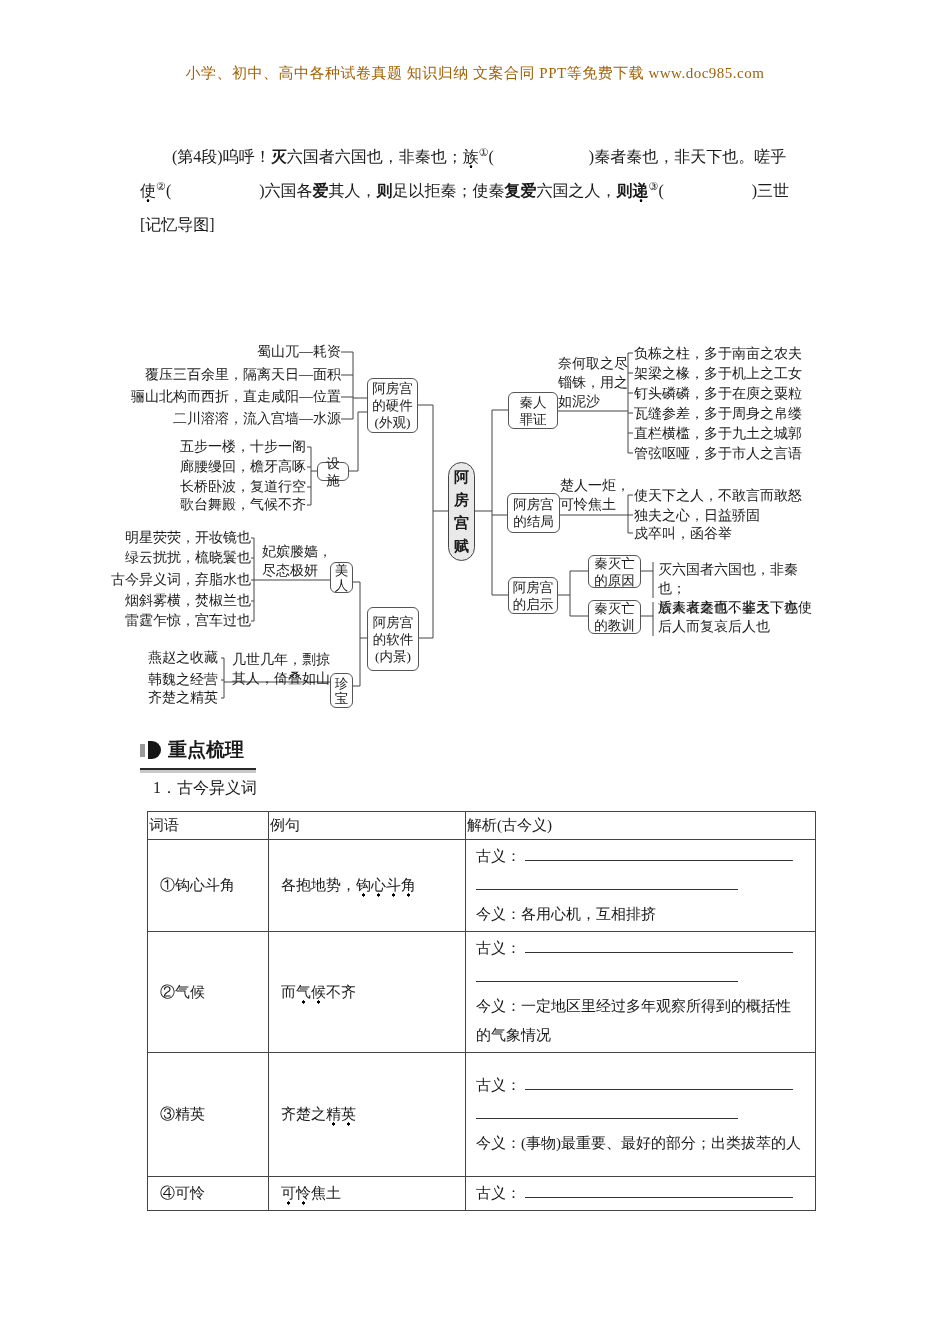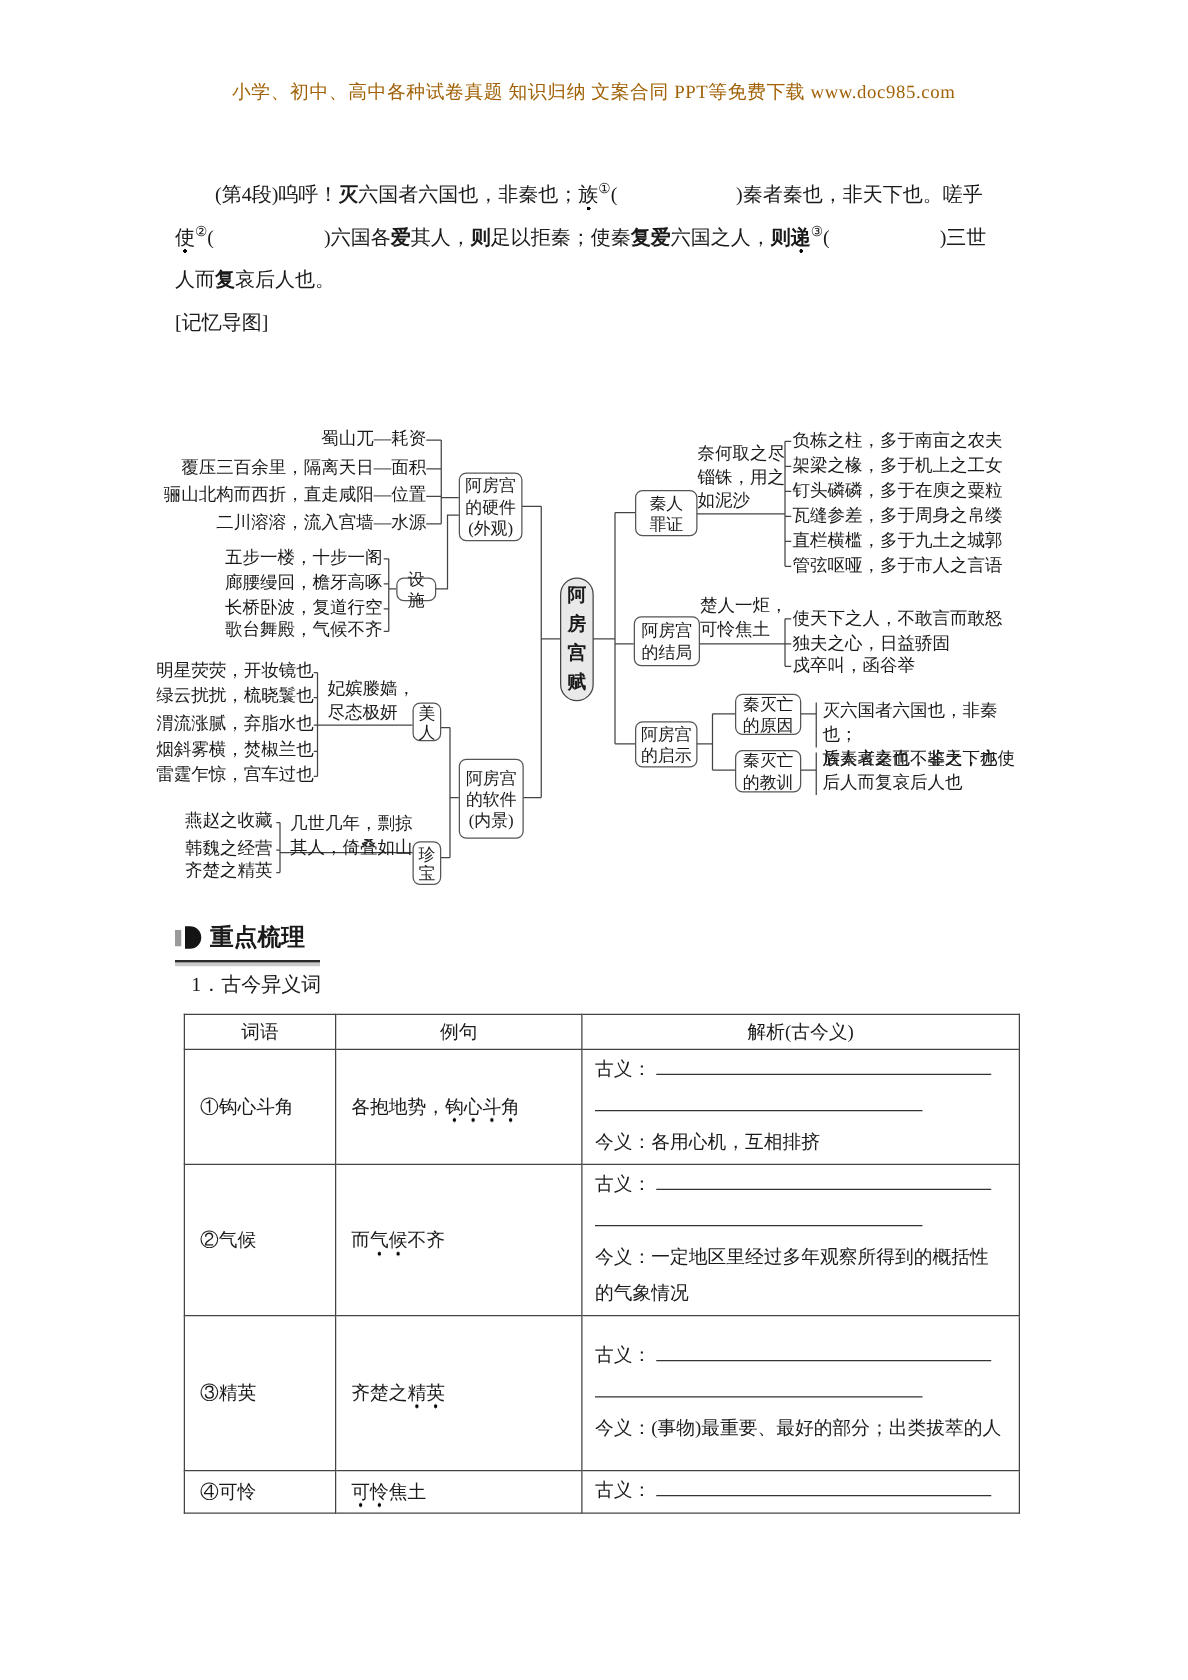--- a/index.html
+++ b/index.html
@@ -48,38 +48,37 @@
   .section-hdr{top:737px;left:140px;display:flex;align-items:center;gap:7px;
     border-bottom:2px solid #2a2a2a;box-shadow:0 3px 0 #c9c9c9;padding:0 12px 5px 0;}
   .hdr-bar{width:5px;height:13px;background:#9a9a9a;display:inline-block;}
   .hdr-d{width:13px;height:18px;background:#141414;border-radius:0 10px 10px 0;display:inline-block;margin-left:-4px;}
   .hdr-text{font-weight:bold;font-size:19px;font-family:"Liberation Sans","DejaVu Sans",sans-serif;}
   .subtitle{top:778px;left:153px;font-size:16px;}
   
   .gtable{top:811px;left:147px;}
   table{border-collapse:collapse;table-layout:fixed;width:668px;}
   td{border:1px solid #444;font-size:15px;vertical-align:middle;box-sizing:border-box;}
-  tr.hrow td{height:28px;text-align:center;}
+  tr.hrow td{height:28px;}
   tr.r1 td{height:85px;}
   tr.r2 td{height:118px;}
   tr.r3 td{height:124px;}
   tr.r4 td{height:30px;}
   td.wcell,td.ecell{padding-left:12px;}
   td.acell{padding:2px 10px;}
   .a-line{line-height:29px;}
 </style>
 </head>
 <body>
 
 <div class="abs site-header">小学、初中、高中各种试卷真题 知识归纳 文案合同 PPT等免费下载    www.doc985.com</div>
 
 <div class="abs intro">
   <div class="line"><span>　　(第4段)呜呼！</span><span class="b">灭</span><span>六国者六国也，非秦也；</span><span class="dots">族</span><span class="sup">①</span><span>(</span><span class="blank" style="width: 95px;"></span><span>)秦者秦也，非天下也。嗟乎</span></div>
   <div class="line"><span class="dots">使</span><span class="sup">②</span><span>(</span><span class="blank" style="width: 88px;"></span><span>)六国各</span><span class="b">爱</span><span>其人，</span><span class="b">则</span><span>足以拒秦；使秦</span><span class="b">复爱</span><span>六国之人，</span><span class="b">则</span><span class="b dots">递</span><span class="sup">③</span><span>(</span><span class="blank" style="width: 88px;"></span><span>)三世</span></div>
-  <div class="line"><span>人而</span><span class="b">复</span><span>哀后人也。</span></div>
   <div class="line">[记忆导图]</div>
 </div>
 
 <div class="abs mindmap">
   <svg width="680" height="380">
     <path d="M201 12 H213 M201 35 H213 M201 57 H213 M201 79 H213 M213 12 V79 M213 58 H227
              M167 107 H171 M167 127 H171 M167 147 H171 M167 165 H171 M171 107 V165 M171 131 H177
              M208 131 H218 L218 72 H227
              M277 65 H293 M293 65 V298 M293 171 H308 M278 298 H293
              M111 198 H114 M111 218 H114 M111 261 H114 M111 281 H114 M114 198 V281 M111 240 H190
@@ -103,21 +102,21 @@
   <div class="mm-row" style="left:40px;top:137px">长桥卧波，复道行空</div>
   <div class="mm-row" style="left:40px;top:155px">歌台舞殿，气候不齐</div>
 
   <div class="mm-box" style="left:177px;top:122px;width:32px;height:19px">设施</div>
   <div class="mm-box" style="left: 227px; top: 38px; width: 51px; height: 55px; white-space: pre-line;">阿房宫
 的硬件
 (外观)</div>
 
   <div class="mm-row ra" style="right:569px;top:188px">明星荧荧，开妆镜也</div>
   <div class="mm-row ra" style="right:569px;top:208px">绿云扰扰，梳晓鬟也</div>
-  <div class="mm-row ra" style="right:569px;top:230px">渭流涨腻，弃脂水也</div>
+  <div class="mm-row ra" style="right:569px;top:230px">古今异义词，弃脂水也</div>
   <div class="mm-row ra" style="right:569px;top:251px">烟斜雾横，焚椒兰也</div>
   <div class="mm-row ra" style="right:569px;top:271px">雷霆乍惊，宫车过也</div>
 
   <div class="mm-text" style="left: 122px; top: 202px; white-space: pre-line;">妃嫔媵嫱，
 尽态极妍</div>
   <div class="mm-vbox" style="left:190px;top:222px;width:23px;height:31px">美人</div>
 
   <div class="mm-row" style="left:8px;top:308px">燕赵之收藏</div>
   <div class="mm-row" style="left:8px;top:330px">韩魏之经营</div>
   <div class="mm-row" style="left:8px;top:348px">齐楚之精英</div>

